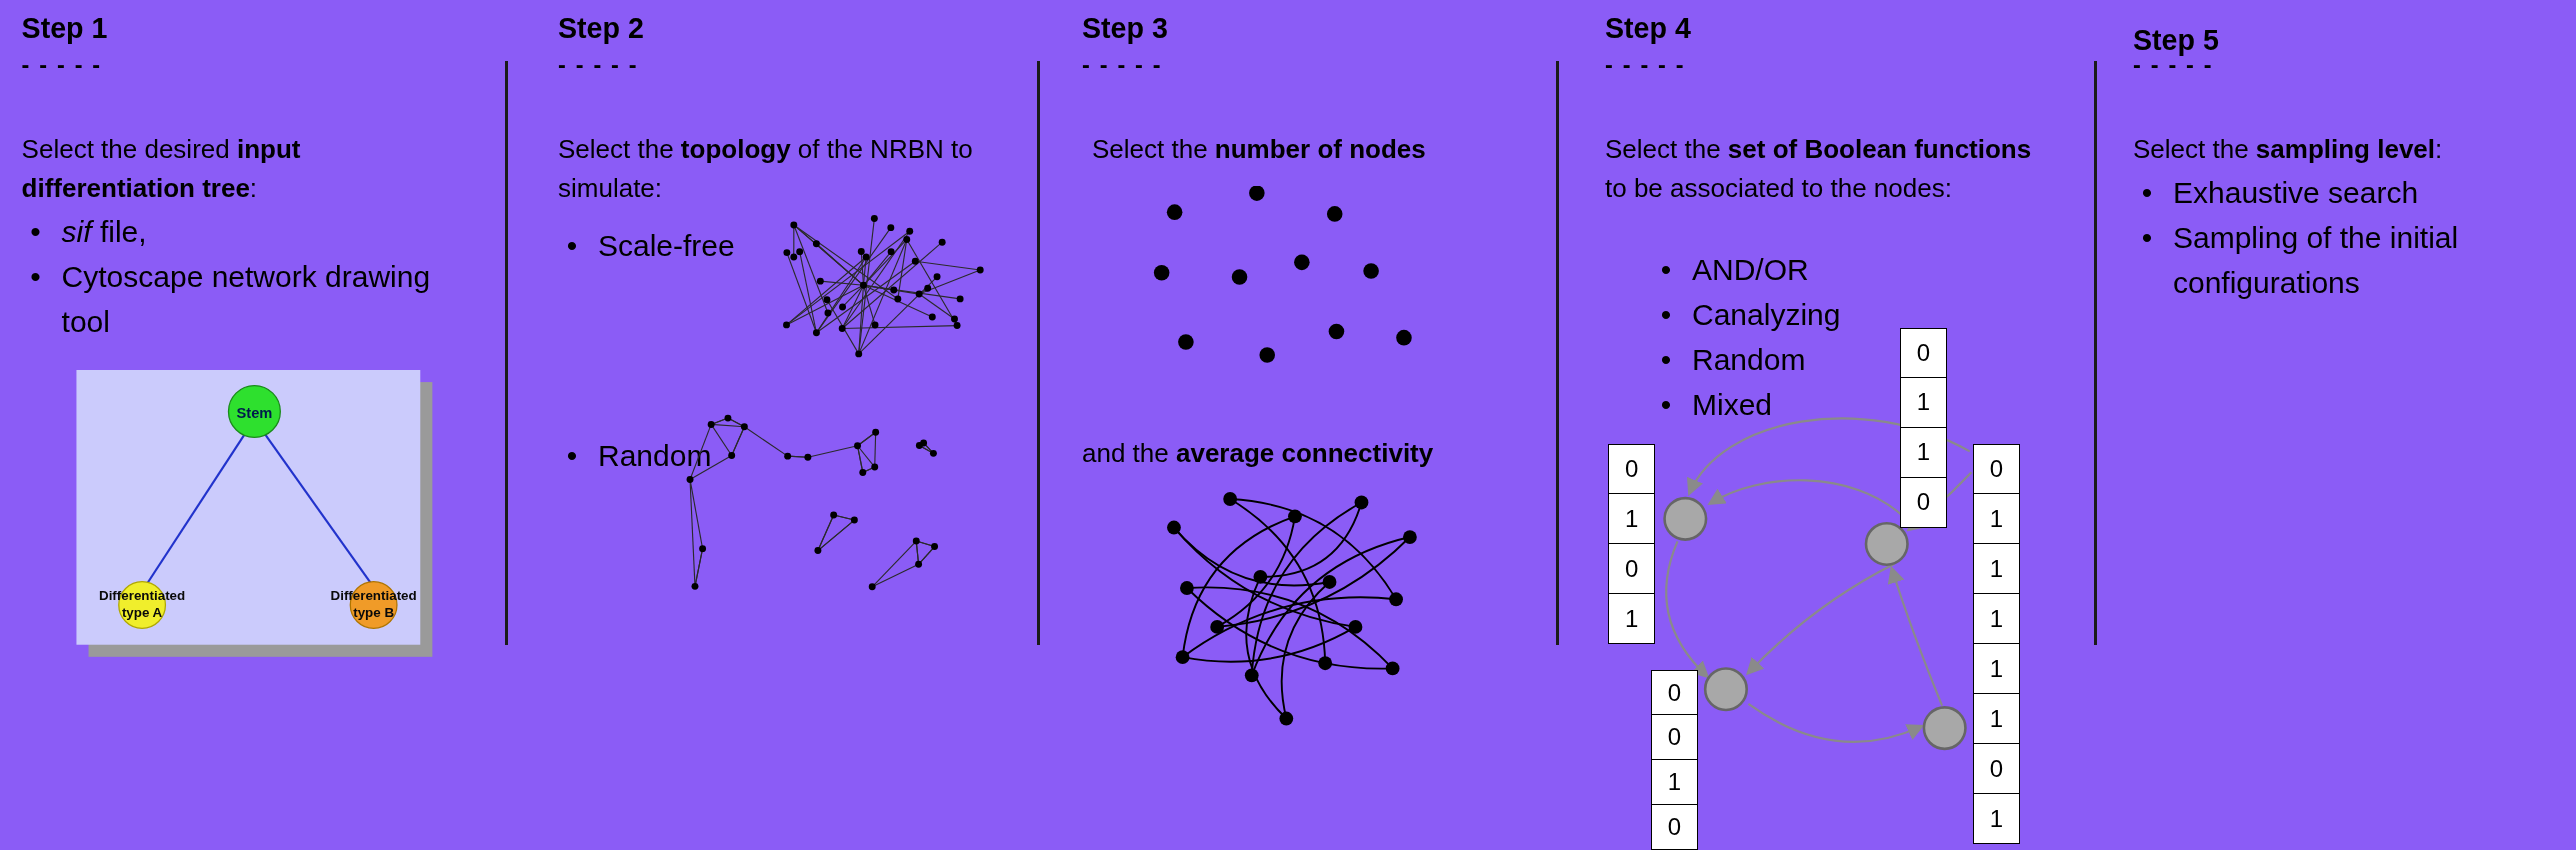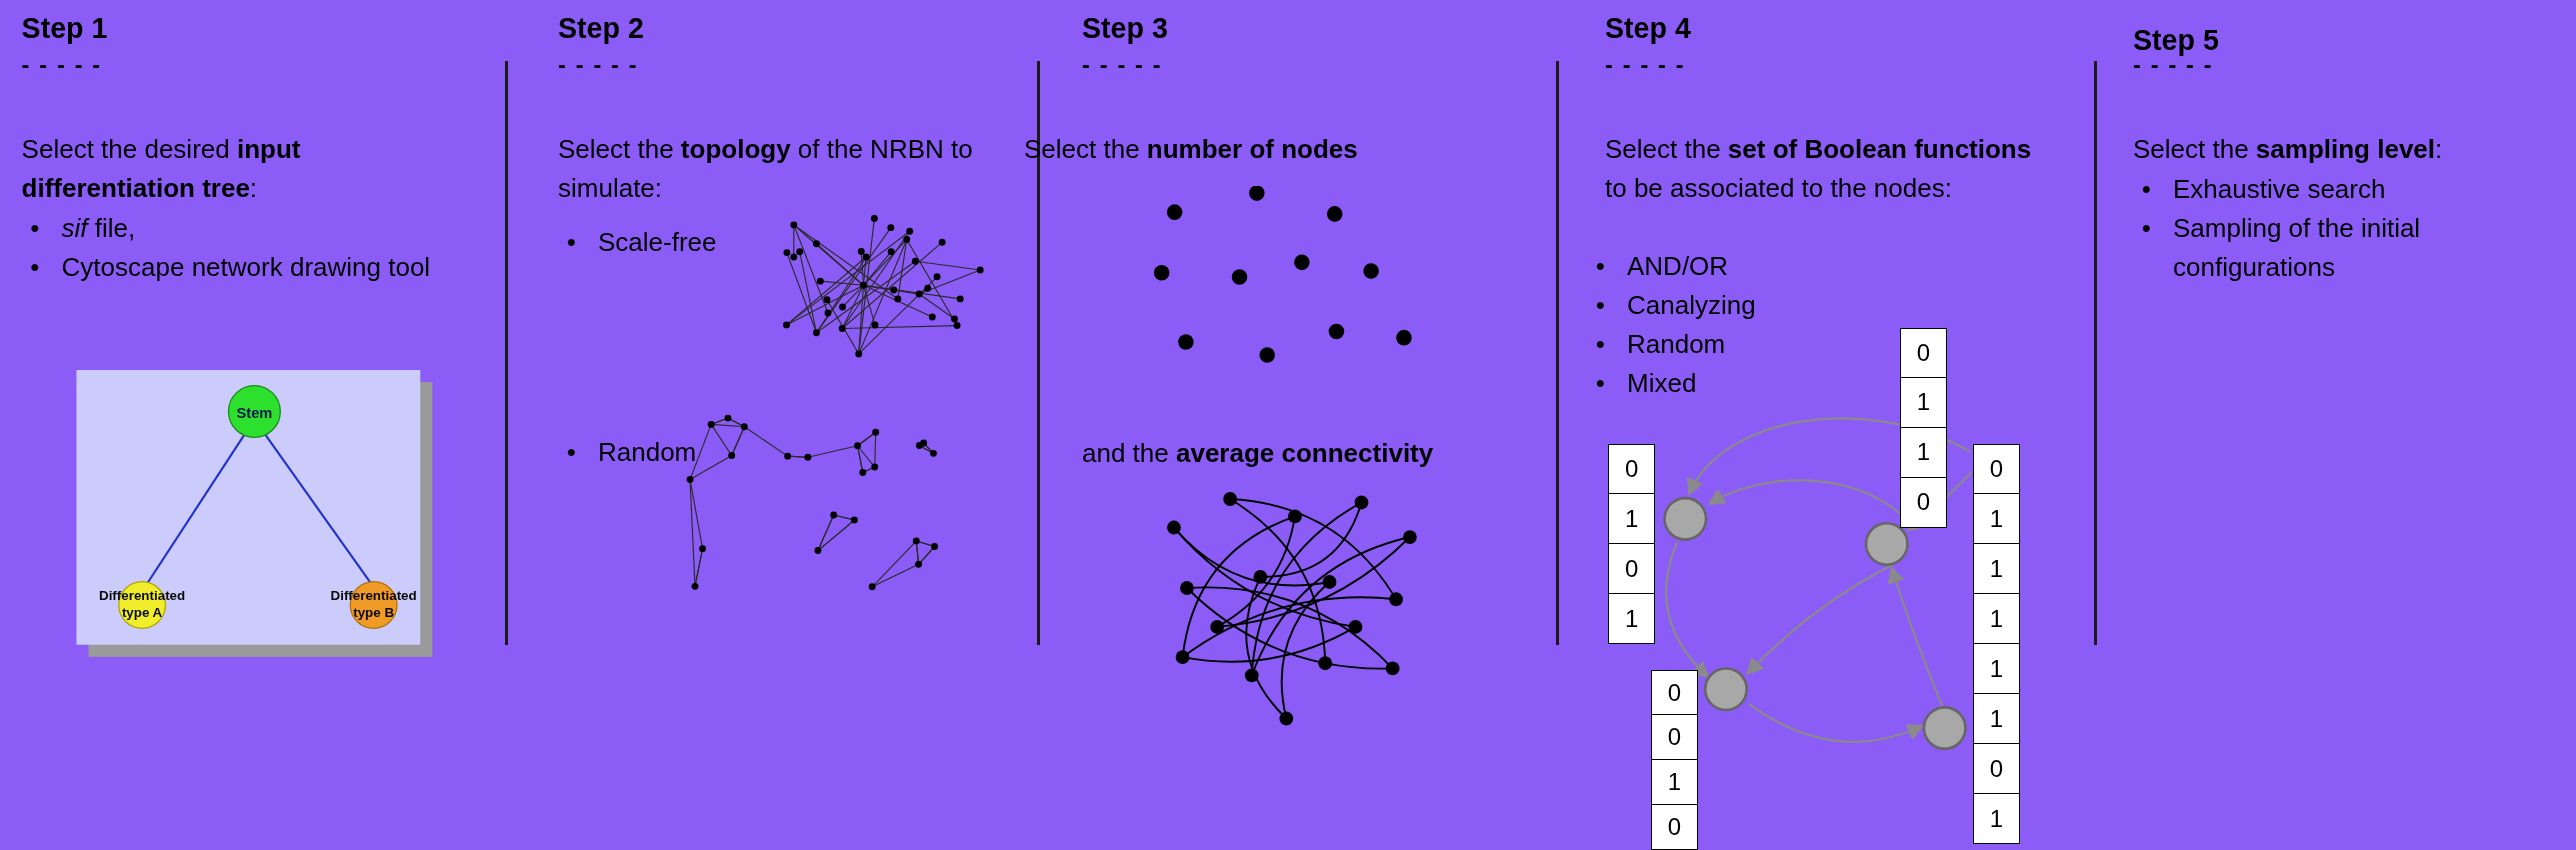--- a/index.html
+++ b/index.html
@@ -9,21 +9,21 @@
 
   .divider { position:absolute; top:61px; height:584px; width:2.6px; background:#1b1b1b; }
 
   .col-title { position:absolute; font-size:28.6px; font-weight:bold; white-space:nowrap; }
   .dashes   { position:absolute; font-size:23.4px; font-weight:bold; letter-spacing:1.7px; white-space:nowrap; }
 
   .body-text { position:absolute; font-size:26px; line-height:1.5; }
   .body-text b { font-weight:bold; }
   .nowrap { white-space:nowrap; }
 
-  ul.bullets { position:absolute; font-size:26px; line-height:1.5; list-style:none; }
+  ul.bullets { position:absolute; font-size:30px; line-height:1.5; list-style:none; }
   ul.bullets li { position:relative; padding-left:40px; }
   ul.bullets li::before { content:"\2022"; position:absolute; left:8.7px; }
 
   .graph-box { position:absolute; }
 
   
   .s4wrap { position:absolute; left:1603px; top:320px; width:443px; height:530px; }
   .s4svg  { position:absolute; left:0; top:0; }
   .btable { position:absolute; display:flex; flex-direction:column; background:#fff; }
   .bcell  { width:47px; height:50px; border:1.7px solid #000; display:flex;
@@ -222,21 +222,21 @@
       <circle cx="31.21604938271605" cy="215.4293038408779" r="4" fill="#000"></circle>
       <circle cx="73.67232510288065" cy="64.07577160493827" r="4" fill="#000"></circle>
       <circle cx="289.8940329218107" cy="189.93623113854596" r="4" fill="#000"></circle>
       <circle cx="239.14043209876544" cy="77.40574417009601" r="4" fill="#000"></circle>
       <circle cx="236.22633744855966" cy="215.91640946502056" r="4" fill="#000"></circle>
     </svg>
 
   <div class="col-title" style="left:1082px;top:12px">Step 3</div>
   <div class="dashes" style="left:1082px;top:52px">- - - - -</div>
 
-  <div class="body-text nowrap" style="left:1024px;top:130px"><span>Select the </span><b>number of nodes</b></div>
+  <div class="body-text nowrap" style="left:1092px;top:130px"><span>Select the </span><b>number of nodes</b></div>
 
   <svg class="graph-box" style="left:1153px;top:186px" width="270" height="215" viewBox="0 0 312 248" id="dots-graph">
       <circle cx="25" cy="30" r="9" fill="#000"></circle>
       <circle cx="120" cy="8" r="9" fill="#000"></circle>
       <circle cx="210" cy="32" r="9" fill="#000"></circle>
       <circle cx="10" cy="100" r="9" fill="#000"></circle>
       <circle cx="100" cy="105" r="9" fill="#000"></circle>
       <circle cx="172" cy="88" r="9" fill="#000"></circle>
       <circle cx="252" cy="98" r="9" fill="#000"></circle>
       <circle cx="38" cy="180" r="9" fill="#000"></circle>
@@ -280,21 +280,21 @@
       <circle cx="175" cy="276" r="8" fill="#000"></circle>
       <circle cx="95" cy="170" r="8" fill="#000"></circle>
       <circle cx="255" cy="170" r="8" fill="#000"></circle>
     </svg>
 
   <div class="col-title" style="left:1605px;top:12px">Step 4</div>
   <div class="dashes" style="left:1605px;top:52px">- - - - -</div>
 
   <div class="body-text" style="left:1605px;top:130px;width:433px"><span>Select the </span><b>set of Boolean functions</b><span> to be associated to the nodes:</span></div>
 
-  <ul class="bullets" style="left:1587px;top:247px;width:363px">
+  <ul class="bullets" style="left:1652px;top:247px;width:363px">
     <li>AND/OR</li>
     <li>Canalyzing</li>
     <li>Random</li>
     <li>Mixed</li>
   </ul>
 
   <div class="s4wrap">
     <svg class="s4svg" width="443" height="530" viewBox="0 0 512 613">
       <defs>
         <marker id="arrw" viewBox="0 0 10 10" refX="8" refY="5" markerWidth="8" markerHeight="8" orient="auto">

